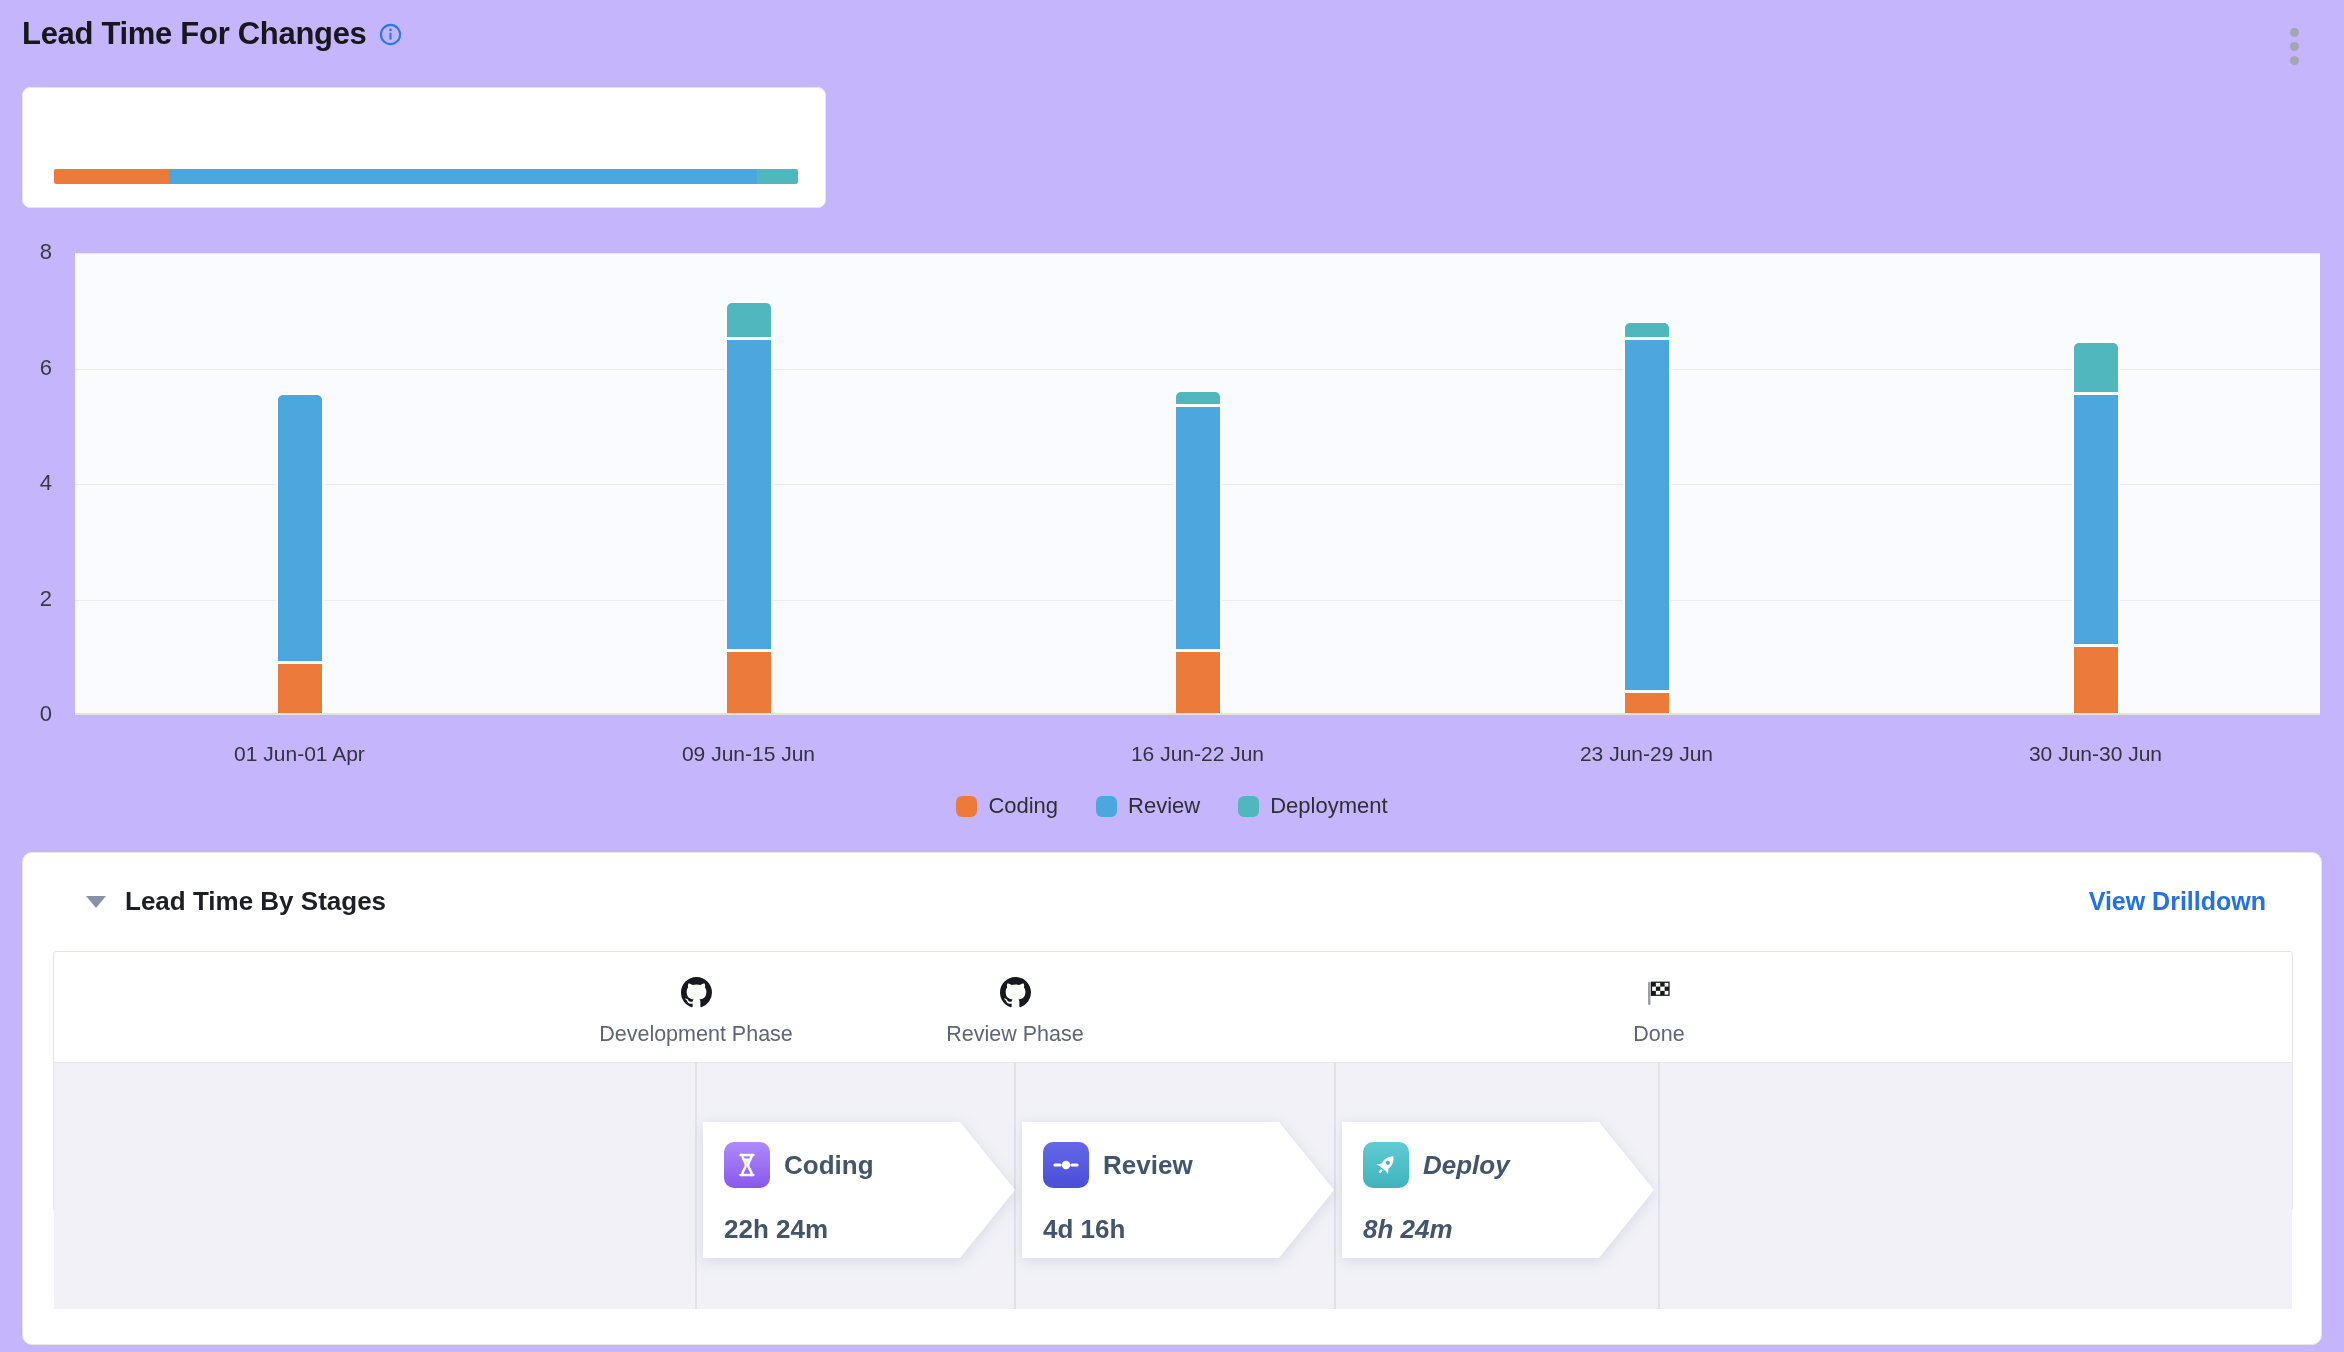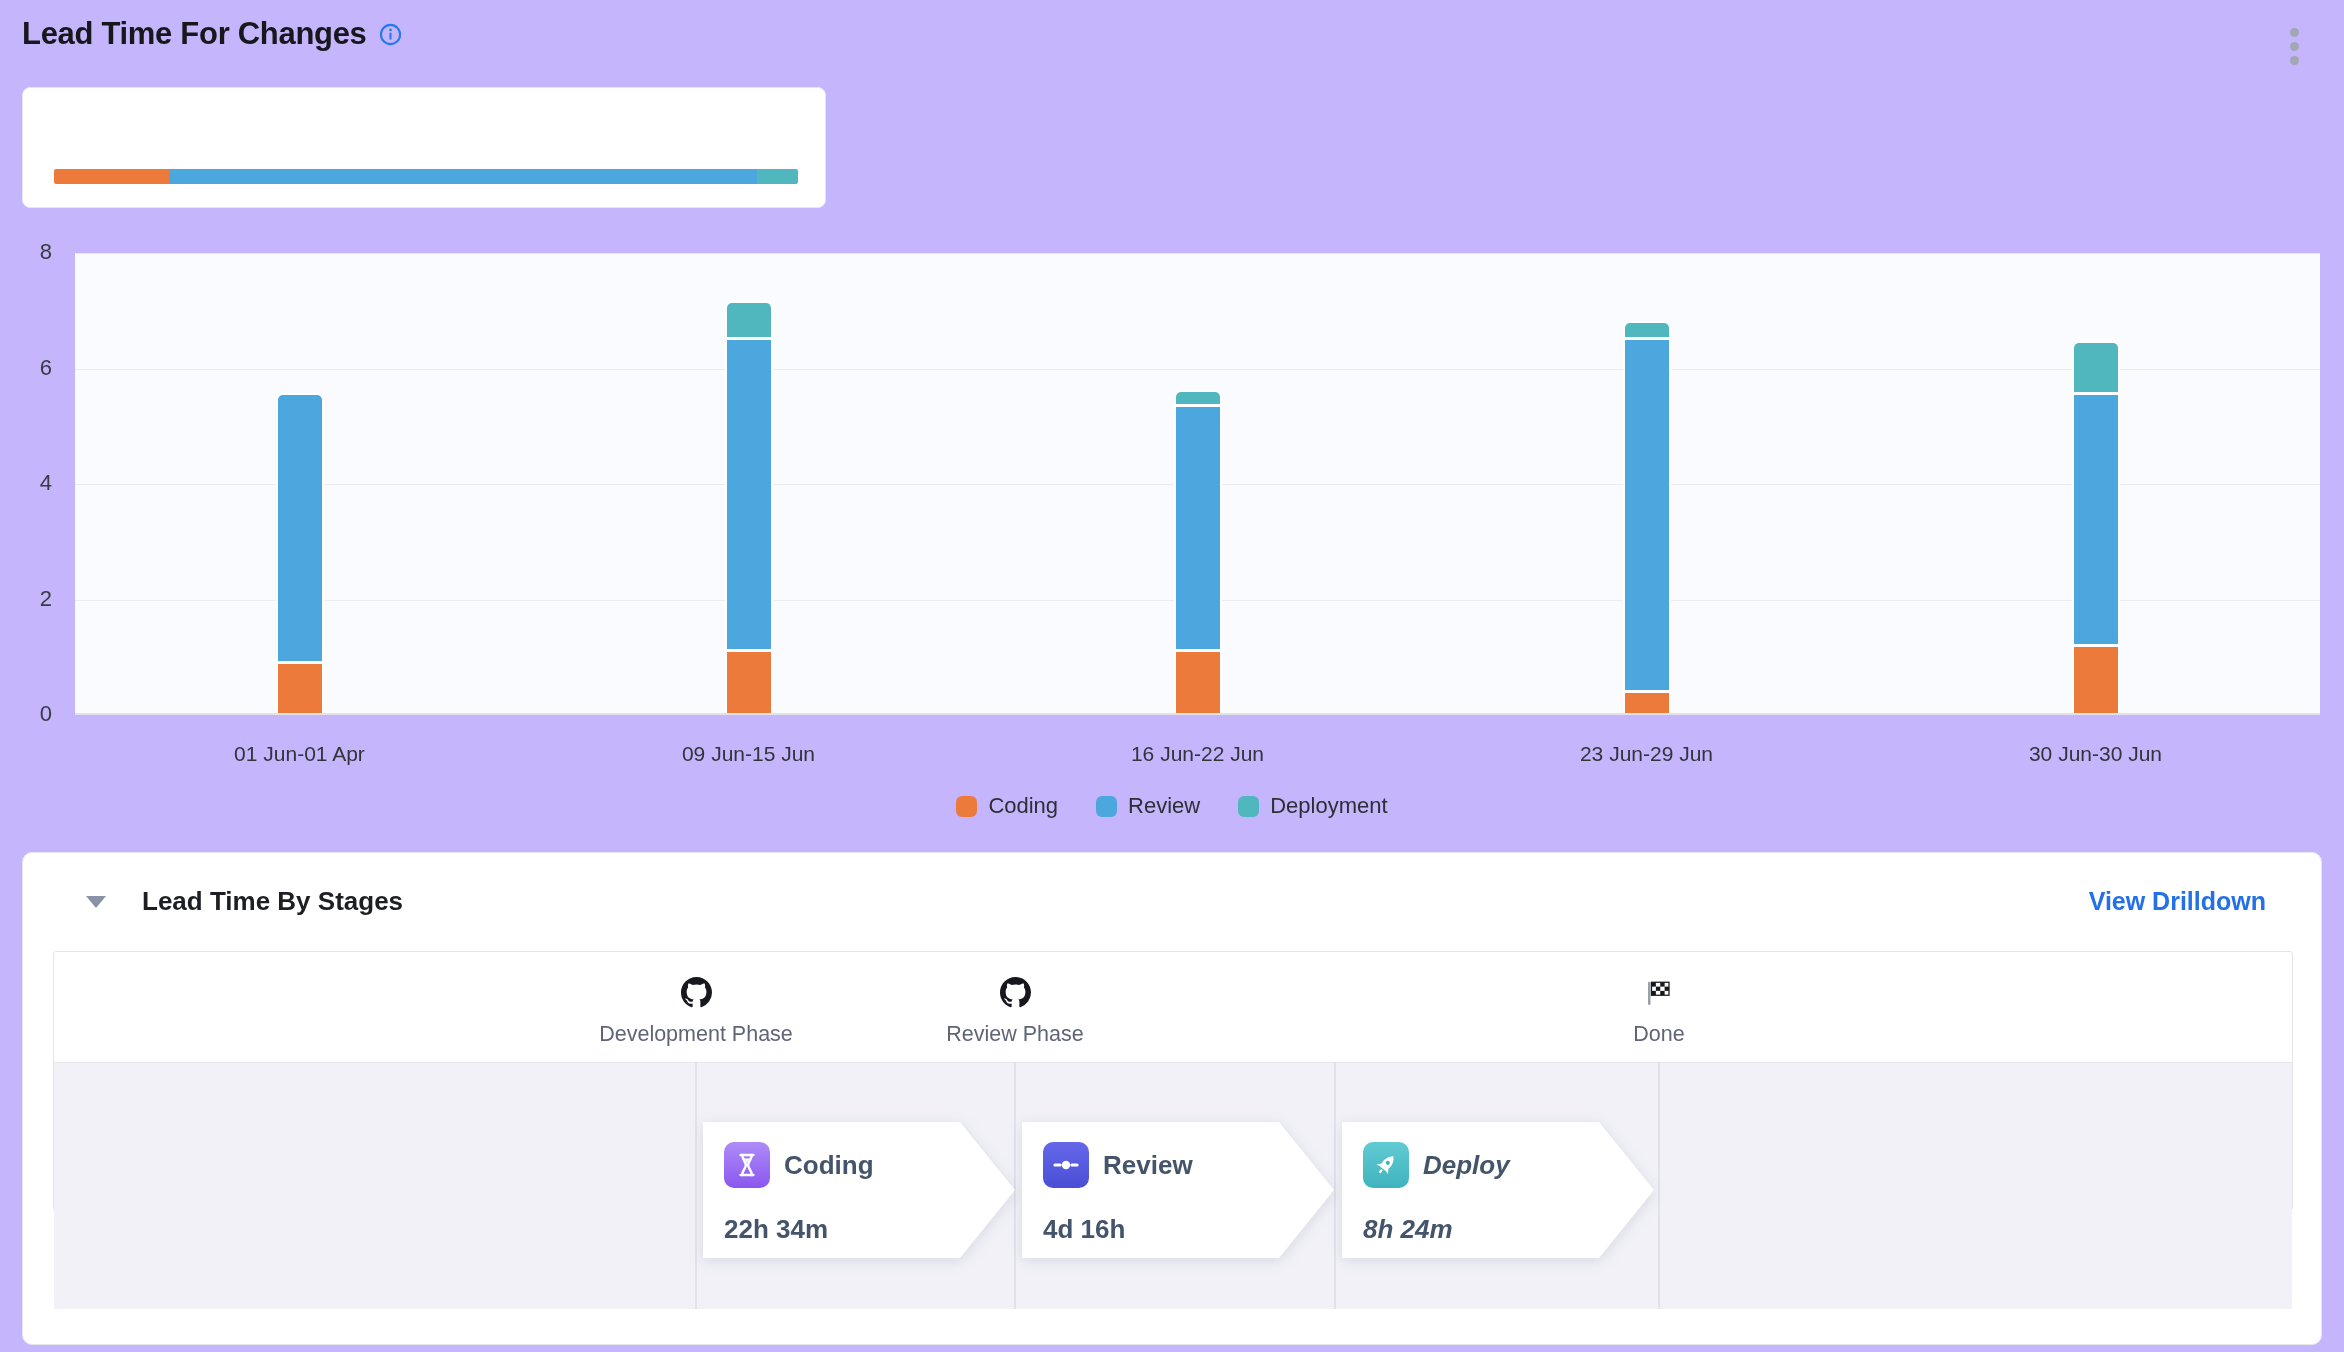--- a/index.html
+++ b/index.html
@@ -33,21 +33,21 @@
   .xlabel { position:absolute; top:742px; width:320px; text-align:center; font-size:21px; color:#33343a; }
 
   
   .legend { position:absolute; left:0; top:793px; width:2344px; display:flex; justify-content:center; gap:38px; }
   .leg-item { display:flex; align-items:center; gap:11px; cursor:pointer; }
   .leg-swatch { width:21px; height:21px; border-radius:6px; }
   .leg-label { font-size:22px; color:#2e2f34; }
 
   
   .stages-card { position:absolute; left:22px; top:852px; width:2300px; height:493px; border:1px solid #E6E7EC; border-radius:10px; background:#fff; }
-  .stages-hdr { position:absolute; left:63px; top:33px; display:flex; align-items:center; gap:36px; }
+  .stages-hdr { position:absolute; left:63px; top:33px; display:flex; align-items:center; gap:19px; }
   .tri { width:0; height:0; border-left:10px solid transparent; border-right:10px solid transparent; border-top:12px solid #8A93A6; cursor:pointer; }
   .stages-title { font-size:26px; font-weight:700; color:#1e1f24; }
   .drilldown { position:absolute; right:55px; top:34px; font-size:25px; font-weight:700; color:#2470E8; cursor:pointer; }
   .stage-table { position:absolute; left:30px; top:98px; width:2240px; height:260px; border:1px solid #E3E5EA; border-radius:3px; background:#fff; }
   .stage-body { position:absolute; left:0; top:110px; width:100%; height:247px; background:#F1F1F7; border-top:1px solid #E6E7EA; }
   .phase { position:absolute; top:0; width:320px; text-align:center; }
   .phase .ph-icon { height:56px; display:flex; align-items:flex-end; justify-content:center; }
   .phase .ph-label { margin-top:14px; font-size:21.5px; color:#5E6577; }
   .col-div { position:absolute; top:110px; height:247px; width:2px; background:#E2E3EA; }
   .stage-wrap { position:absolute; top:170px; width:312px; height:136px; filter:drop-shadow(0 3px 7px rgba(70,75,110,0.14)); cursor:pointer; }
@@ -186,21 +186,21 @@
        <div class="stage-top">
          <span class="stage-ic" style="background:linear-gradient(180deg, #AE8BF8, #8A57EE)">
                 <svg width="28" height="28" viewBox="0 0 24 24" fill="none" stroke="#fff" stroke-width="2.1" stroke-linecap="round" stroke-linejoin="round">
                   <path d="M6.5 3.5h11M6.5 20.5h11"></path>
                   <path d="M8 3.5c0 4.5 3 5 3 8.5s-3 4-3 8.5M16 3.5c0 4.5-3 5-3 8.5s3 4 3 8.5"></path>
                   <path d="M9.5 6.5h5l-2.5 3.5z" fill="#fff" stroke="none"></path>
                 </svg>
               </span>
          <span class="stage-lab">Coding</span>
        </div>
-       <div class="stage-val">22h 34m</div>
+       <div class="stage-val">22h 24m</div>
      </div>
         </div>
         <div class="stage-wrap" style="left: 968px;">
           <div class="stage-chip">
        <div class="stage-top">
          <span class="stage-ic" style="background:linear-gradient(180deg, #6468E8, #4A4ED6)">
                 <svg width="28" height="28" viewBox="0 0 24 24" fill="none" stroke="#fff" stroke-width="2.6" stroke-linecap="round">
                   <circle cx="12" cy="12" r="3.6" fill="#fff" stroke="none"></circle>
                   <line x1="2.5" y1="12" x2="7" y2="12"></line>
                   <line x1="17" y1="12" x2="21.5" y2="12"></line>

